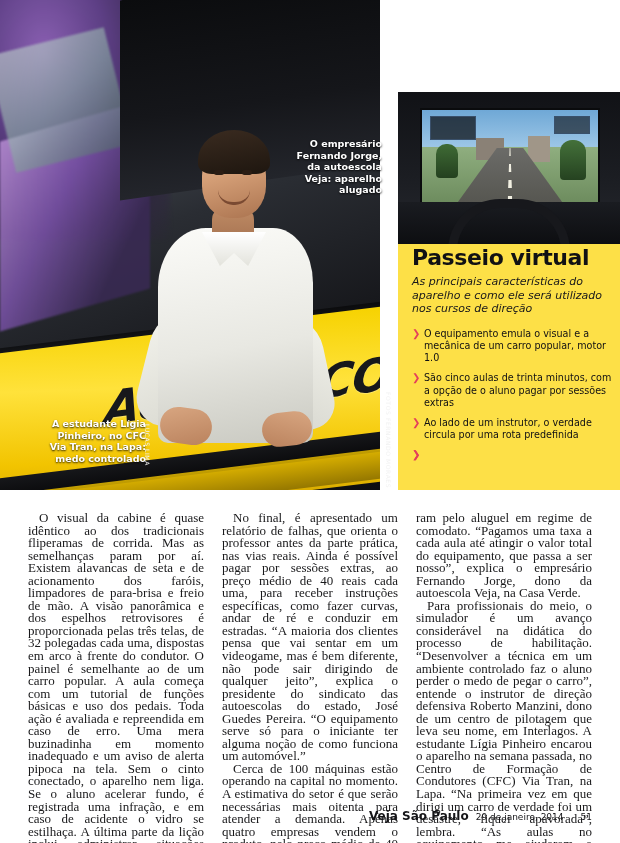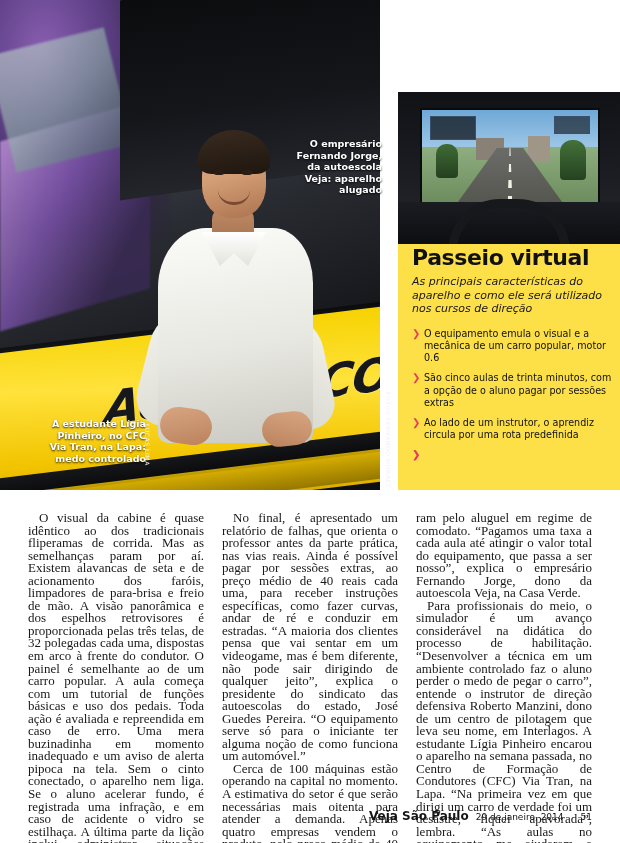--- a/index.html
+++ b/index.html
@@ -325,29 +325,29 @@
   </div>
 
   <div class="sidebar-rule"></div>
   <div class="sidebar">
     <div class="sb-inner">
       <div class="sb-title">Passeio virtual</div>
       <div class="sb-sub">As principais características do aparelho e como ele será utilizado nos cursos de direção</div>
       <div class="sb-list">
         <div class="sb-item">
           <span class="arrow">❯</span>
-          <span>O equipamento emula o visual e a mecânica de um carro popular, motor 0.6</span>
+          <span>O equipamento emula o visual e a mecânica de um carro popular, motor 1.0</span>
         </div>
         <div class="sb-item">
           <span class="arrow">❯</span>
           <span>São cinco aulas de trinta minutos, com a opção de o aluno pagar por sessões extras</span>
         </div>
         <div class="sb-item">
           <span class="arrow">❯</span>
-          <span>Ao lado de um instrutor, o aprendiz circula por uma rota predefinida</span>
+          <span>Ao lado de um instrutor, o verdade circula por uma rota predefinida</span>
         </div>
         <div class="sb-item">
           <span class="arrow">❯</span>
         </div>
         <div class="sb-item">
           <span class="arrow">❯</span>
         </div>
       </div>
     </div>
   </div>

